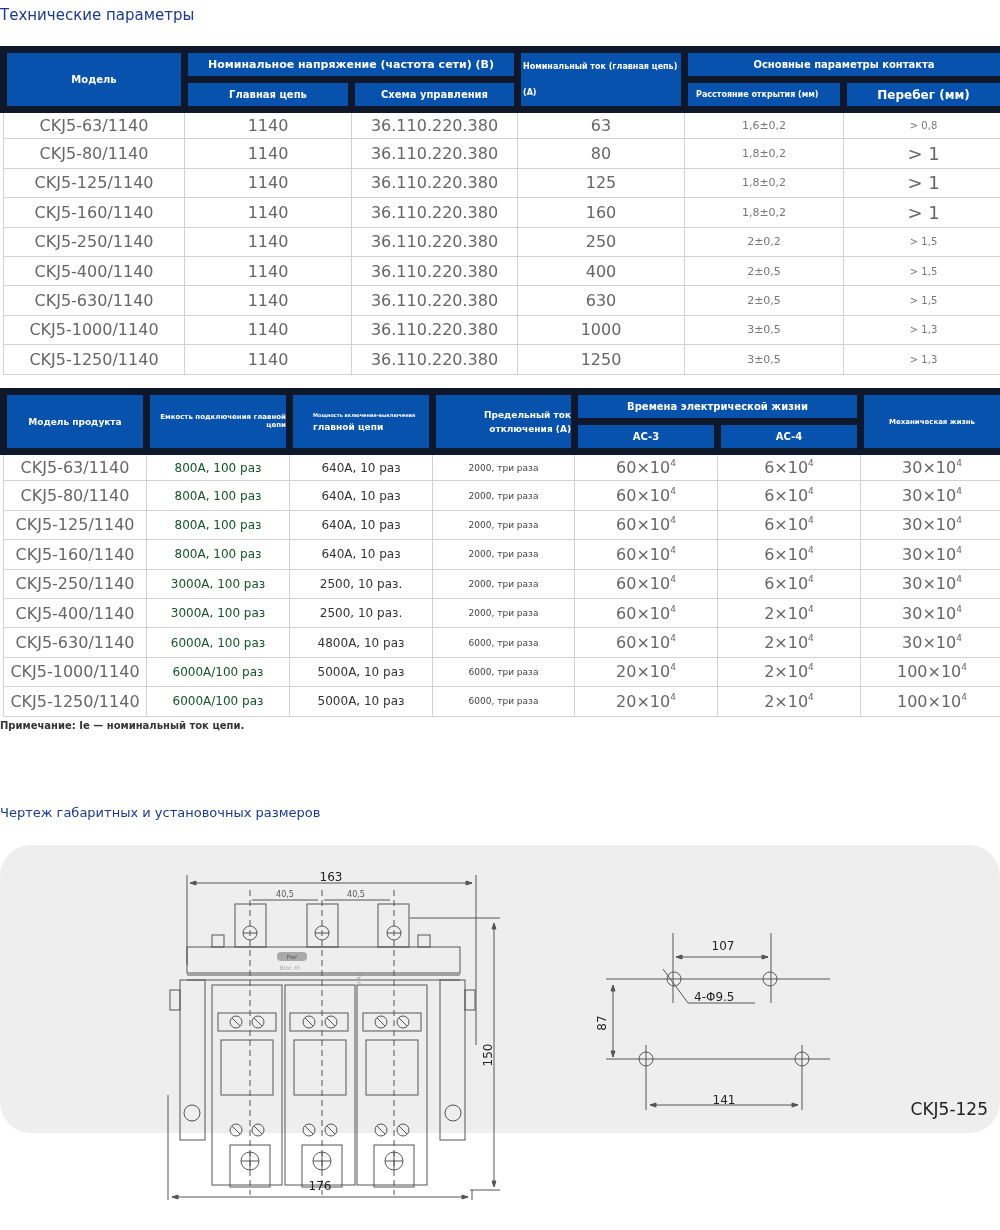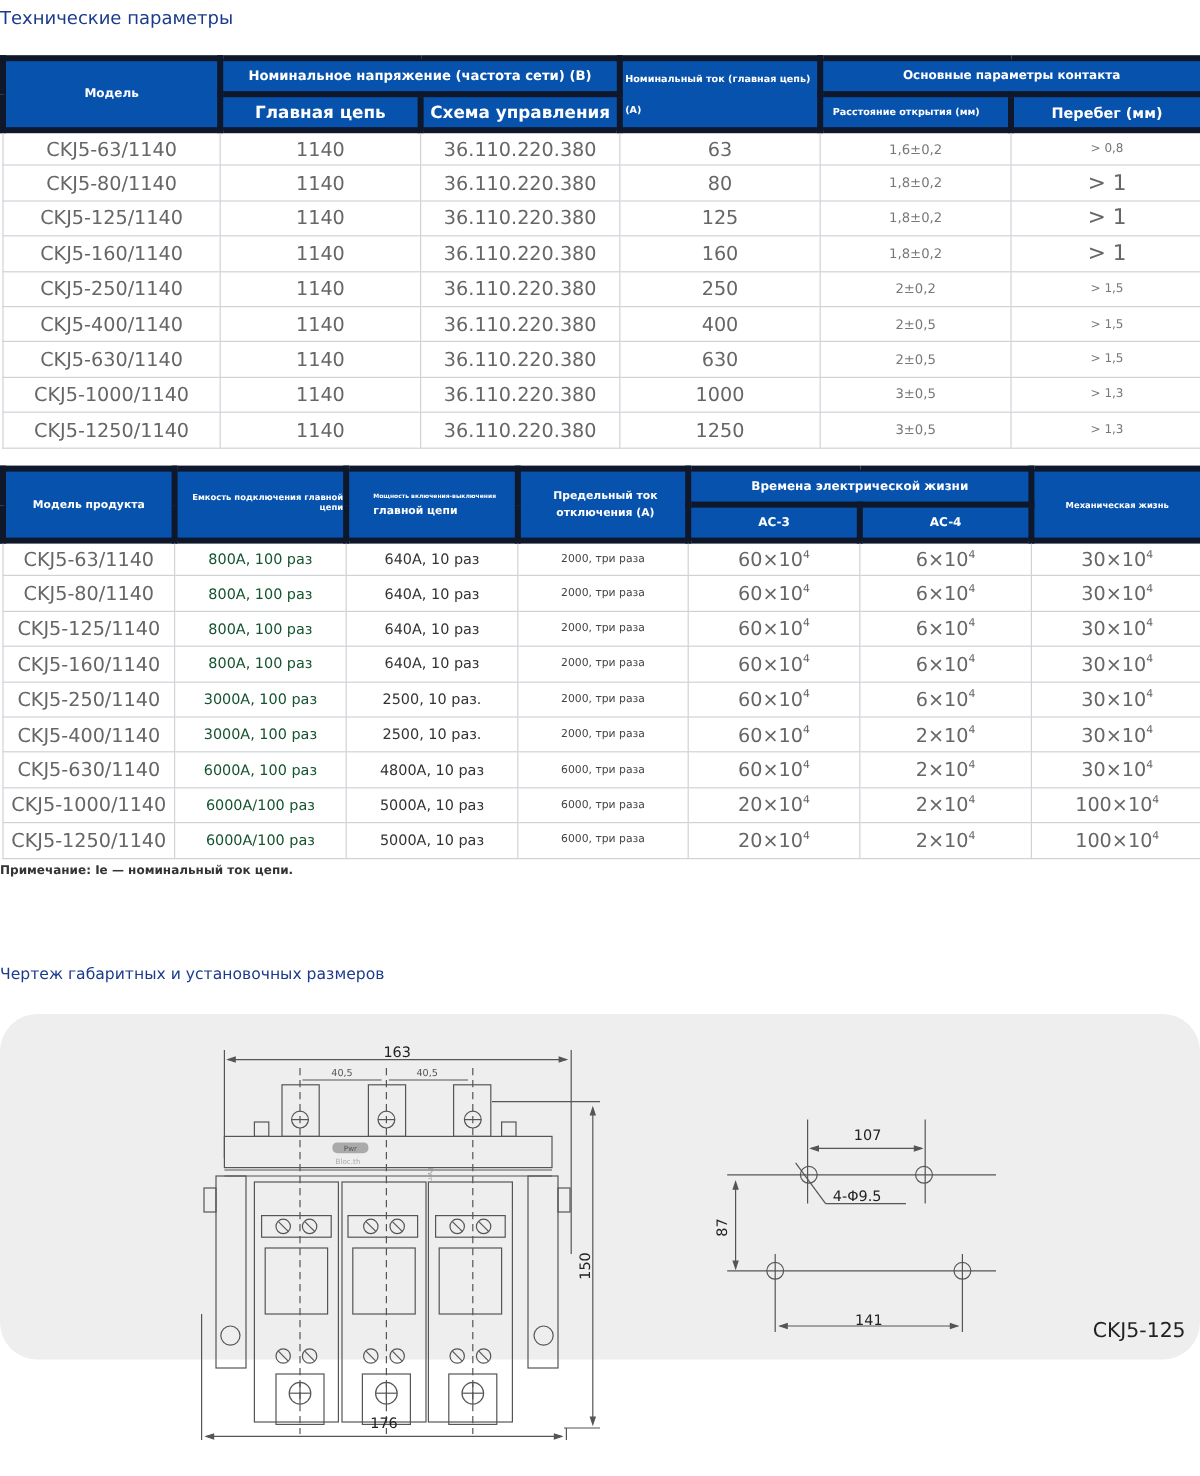--- a/index.html
+++ b/index.html
@@ -2,46 +2,46 @@
 <html><head>
 <meta charset="utf-8">
 <style>
   * { box-sizing: border-box; margin: 0; padding: 0; }
   html, body { width: 1000px; height: 1230px; background: #ffffff; overflow: hidden; }
   body { font-family: "Liberation Sans", "DejaVu Sans", sans-serif; color: #555; position: relative; }
 
   .section-title { position: absolute; left: 0; color: #1a3a8c; font-size: 15px; font-family: "DejaVu Sans", sans-serif; }
 
   table { border-collapse: collapse; position: absolute; left: 0; width: 1000px; table-layout: fixed; }
-  th { background: #0752ad; color: #ffffff; font-weight: bold; border: 5px solid #0f172a; font-family: "DejaVu Sans", sans-serif; }
+  th { background: #0752ad; color: #ffffff; font-weight: bold; border: 7px solid #0f172a; font-family: "DejaVu Sans", sans-serif; }
   td { border: 1px solid #cfd3d8; text-align: center; color: #555; font-family: "DejaVu Sans", sans-serif; height: 29.4px; }
 
   #t1 { top: 46px; }
   #t1 th { height: 30px; }
   #t1 .h-model { font-size: 10px; }
   #t1 .h-volt { font-size: 11px; }
-  #t1 .h-sub { font-size: 14px; }
+  #t1 .h-sub { font-size: 10px; }
   #t1 .h-current { font-size: 8px; text-align: left; vertical-align: middle; padding-left: 2px; line-height: 26px; font-weight: bold; }
   #t1 .h-contact { font-size: 10px; }
   #t1 .h-open { font-size: 8px; text-align: left; padding-left: 8px; }
   #t1 .h-over { font-size: 12px; }
   #t1 td.model { font-size: 16px; color: #666; }
   #t1 td.big { font-size: 16px; color: #666; }
   #t1 td.small { font-size: 11px; color: #777; }
   #t1 td.over-big { font-size: 18px; color: #666; }
   #t1 td.over-small { font-size: 10px; color: #777; }
 
   #t2 { top: 388px; }
   #t2 th { height: 30px; }
   #t2 .h-model { font-size: 9px; }
   #t2 .h-cap { font-size: 7px; text-align: right; padding-left: 6px; vertical-align: top; padding-top: 18px; }
   #t2 .h-power { text-align: left; padding-left: 20px; vertical-align: middle; }
   #t2 .h-power .l1 { font-size: 5px; display: block; margin-bottom: 4px; }
   #t2 .h-power .l2 { font-size: 9px; display: block; }
-  #t2 .h-limit { font-size: 9px; text-align: center; padding-left: 4px; line-height: 14px; }
+  #t2 .h-limit { font-size: 9px; text-align: right; padding-left: 4px; line-height: 14px; }
   #t2 .h-elife { font-size: 10px; }
   #t2 .h-ac { font-size: 10px; }
   #t2 .h-mech { font-size: 7px; }
   #t2 td.model { font-size: 16px; color: #666; }
   #t2 td.cap { font-size: 12px; color: #14532d; }
   #t2 td.power { font-size: 12px; color: #333; }
   #t2 td.limit { font-size: 9px; color: #444; }
   #t2 td.life { font-size: 16px; color: #666; }
   #t2 td.life sup { font-size: 9px; vertical-align: 7px; }
 

